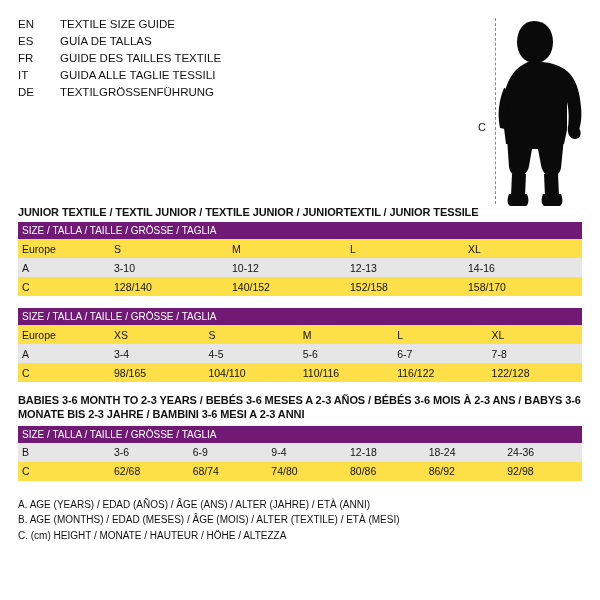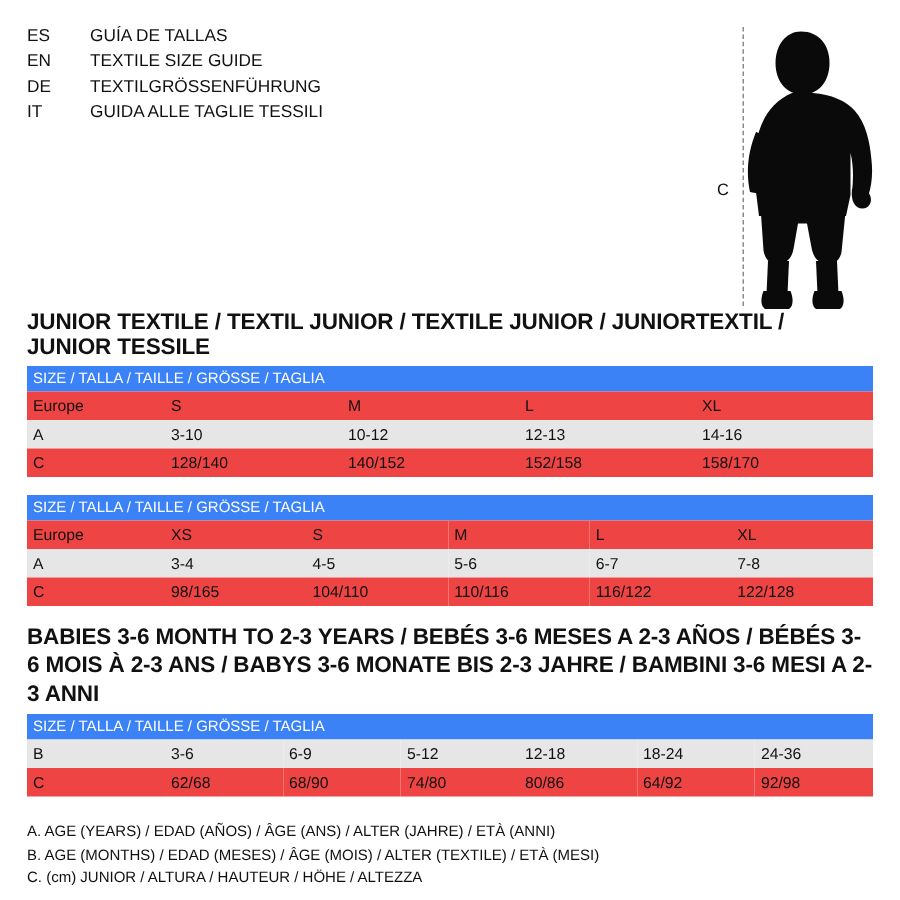--- a/index.html
+++ b/index.html
@@ -71,53 +71,53 @@
     color: #111;
   }
   .figure-svg {
     position: absolute;
     left: 40px;
     top: 2px;
   }
 
   
   .section-title {
-    font-size: 15px;
+    font-size: 11px;
     font-weight: bold;
     margin: 0 0 4px 0;
     letter-spacing: -0.1px;
   }
   .section-title.multiline {
     line-height: 1.25;
   }
 
   
   table.size-table {
     width: 100%;
     border-collapse: collapse;
     font-size: 10.5px;
     table-layout: fixed;
   }
   table.size-table tr.head-row td {
-    background: #3b82f6;
+    background: #701a75;
     color: #ffffff;
     font-weight: normal;
     padding: 3px 4px;
     font-size: 10px;
   }
   table.size-table td {
     padding: 3.5px 4px;
     vertical-align: middle;
     white-space: nowrap;
   }
   table.size-table tr.alt td {
     background: #e6e6e6;
   }
   table.size-table tr.plain td {
-    background: #ef4444;
+    background: #fde047;
   }
 
   .block {
     margin-bottom: 12px;
   }
 
   
   .legend {
     margin-top: 16px;
     font-size: 10px;
@@ -129,34 +129,38 @@
 </style>
 </head>
 <body>
 
 <div class="page">
 
   <div class="header">
     <table class="lang-table">
       <tbody>
           <tr>
+        <td class="lang-code">EN</td>
+        <td class="lang-label">TEXTILE SIZE GUIDE</td>
+      </tr>
+      <tr>
         <td class="lang-code">ES</td>
         <td class="lang-label">GUÍA DE TALLAS</td>
       </tr>
       <tr>
-        <td class="lang-code">EN</td>
-        <td class="lang-label">TEXTILE SIZE GUIDE</td>
+        <td class="lang-code">FR</td>
+        <td class="lang-label">GUIDE DES TAILLES TEXTILE</td>
+      </tr>
+      <tr>
+        <td class="lang-code">IT</td>
+        <td class="lang-label">GUIDA ALLE TAGLIE TESSILI</td>
       </tr>
       <tr>
         <td class="lang-code">DE</td>
         <td class="lang-label">TEXTILGRÖSSENFÜHRUNG</td>
-      </tr>
-      <tr>
-        <td class="lang-code">IT</td>
-        <td class="lang-label">GUIDA ALLE TAGLIE TESSILI</td>
       </tr>
     </tbody>
       </table>
 
     <div class="figure-wrap">
       <div class="dash-line"></div>
       <div class="c-label">C</div>
       <svg class="figure-svg" width="110" height="192" viewBox="0 0 110 192">
         <g fill="#0a0a0a">
 
@@ -286,37 +290,37 @@
           <col>
       </colgroup>
       <tbody>
           <tr class="head-row">
         <td colspan="7">SIZE / TALLA / TAILLE / GRÖSSE / TAGLIA</td>
       </tr>
       <tr class="alt">
         <td>B</td>
         <td>3-6</td>
         <td>6-9</td>
-        <td>5-12</td>
+        <td>9-4</td>
         <td>12-18</td>
         <td>18-24</td>
         <td>24-36</td>
       </tr>
       <tr class="plain">
         <td>C</td>
         <td>62/68</td>
-        <td>68/90</td>
+        <td>68/74</td>
         <td>74/80</td>
         <td>80/86</td>
-        <td>64/92</td>
+        <td>86/92</td>
         <td>92/98</td>
       </tr>
     </tbody>
       </table>
   </div>
 
   <div class="legend">
     <div>A. AGE (YEARS) / EDAD (AÑOS) / ÂGE (ANS) / ALTER (JAHRE) / ETÀ (ANNI)</div>
     <div>B. AGE (MONTHS) / EDAD (MESES) / ÂGE (MOIS) / ALTER (TEXTILE) / ETÀ (MESI)</div>
-    <div>C. (cm) JUNIOR / ALTURA / HAUTEUR / HÖHE / ALTEZZA</div>
+    <div>C. (cm) HEIGHT / MONATE / HAUTEUR / HÖHE / ALTEZZA</div>
   </div>
 
 </div>
 
 </body></html>

